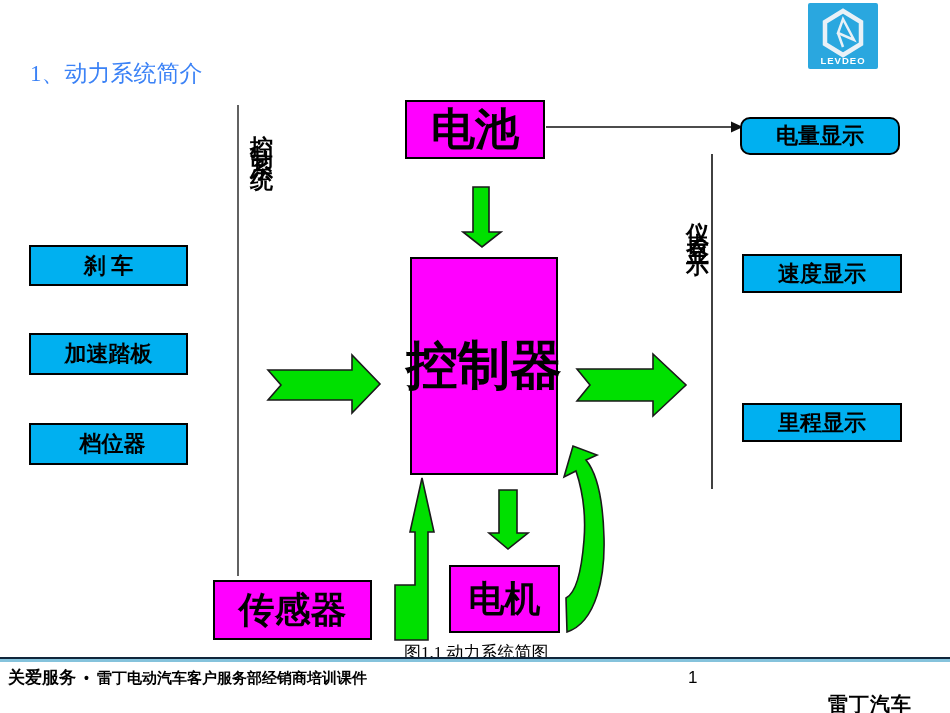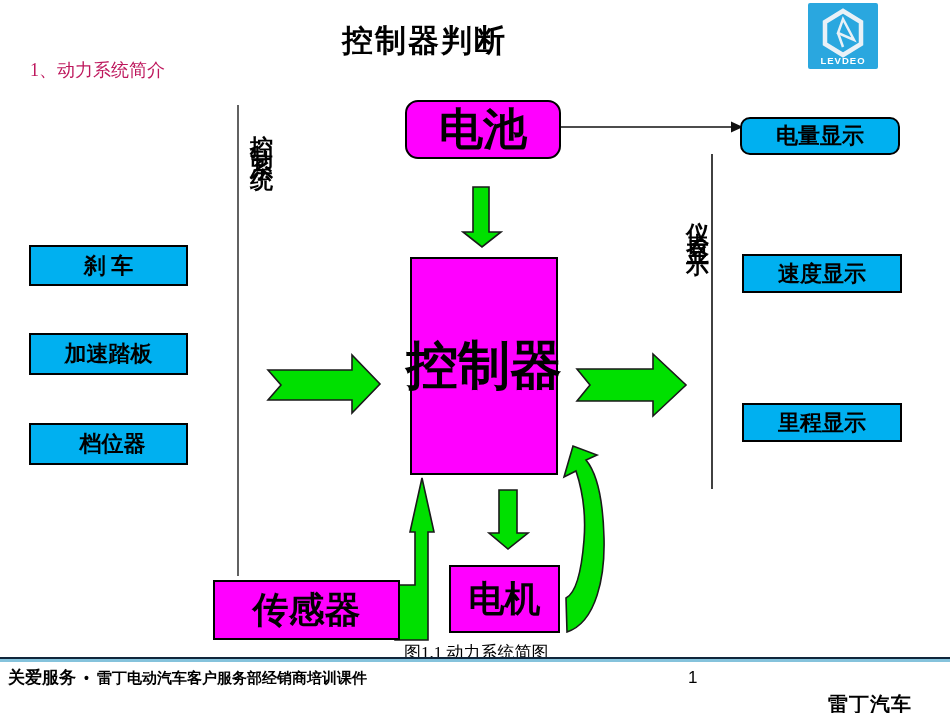--- a/index.html
+++ b/index.html
@@ -6,21 +6,21 @@
   #slide {
     position:relative; width:950px; height:713px; background:#ffffff;
     font-family:"Liberation Serif","DejaVu Serif",serif; overflow:hidden;
   }
   .abs { position:absolute; }
   #title {
     left:342px; top:20px; font-size:31px; font-weight:bold; color:#000;
     letter-spacing:2px; white-space:nowrap;
   }
   #subtitle {
-    left:30px; top:58px; font-size:18px; color:#be185d; white-space:nowrap;
+    left:30px; top:58px; font-size:23px; color:#3b82f6; white-space:nowrap;
   }
   .node {
     background:#FF00FF; border:2px solid #000; color:#000; font-weight:bold;
     display:flex; align-items:center; justify-content:center; white-space:nowrap;
     box-sizing:border-box;
   }
   .iobox {
     background:#00B0F0; border:2px solid #000; color:#000; font-weight:bold;
     font-size:22px; display:flex; align-items:center; justify-content:center;
     white-space:nowrap; box-sizing:border-box;
@@ -47,21 +47,20 @@
     left:828px; top:691px; font-size:20px; font-weight:900; letter-spacing:1px;
     font-family:"Liberation Sans","DejaVu Sans",sans-serif; color:#000; white-space:nowrap;
   }
   svg { display:block; }
 </style>
 </head>
 <body>
 
 <div id="slide">
 
-  <div id="title" class="abs">控制器判断</div>
   <div id="subtitle" class="abs">1、动力系统简介</div>
 
   <div class="abs" style="left:808px; top:3px;">
     <svg width="70" height="66" viewBox="0 0 70 66">
       <rect x="0" y="0" width="70" height="66" rx="2" fill="#2AA7DF"></rect>
       <g>
         <polygon points="35,8 53,19 53,41 35,52 17,41 17,19" fill="none" stroke="#E9F1F7" stroke-width="4.5"></polygon>
         <polygon points="35,16 46,37 30,30" fill="none" stroke="#E9F1F7" stroke-width="2.5"></polygon>
         <line x1="30" y1="30" x2="35" y2="44" stroke="#E9F1F7" stroke-width="2.5"></line>
       </g>
@@ -89,23 +88,23 @@
     <polygon points="499,490 517,490 517,533 528,533 508,549 489,533 499,533" fill="#00E000" stroke="#1a1a1a" stroke-width="1.6"></polygon>
 
     <polygon points="422,478 434,532 428,532 428,640 395,640 395,585 415,585 415,532 410,532" fill="#00E000" stroke="#1a1a1a" stroke-width="1.6"></polygon>
 
     <path d="M 567,632 C 597,622 605,575 604,538 C 603,498 596,472 586,460 L 597,455 L 573,446 L 564,477 L 576,471 C 583,492 586,515 584,540 C 581,578 574,594 566,598 Z" fill="#00E000" stroke="#1a1a1a" stroke-width="1.6"></path>
   </svg>
 
   <div class="abs vtext" style="left:246px; top:116px;">控制系统</div>
   <div class="abs vtext" style="left:682px; top:203px;">仪表显示</div>
 
-  <div class="abs node" style="left:405px; top:100px; width:156px; height:59px; font-size:44px;border-radius:13px;">电池</div>
+  <div class="abs node" style="left:405px; top:100px; width:140px; height:59px; font-size:44px;">电池</div>
   <div class="abs node" style="left:410px; top:257px; width:148px; height:218px; font-size:52px;">控制器</div>
-  <div class="abs node" style="left:213px; top:580px; width:187px; height:60px; font-size:36px;">传感器</div>
+  <div class="abs node" style="left:213px; top:580px; width:159px; height:60px; font-size:36px;">传感器</div>
   <div class="abs iobox" style="left:29px; top:245px; width:159px; height:41px;">刹 车</div>
 
   <div class="abs node" style="left:449px; top:565px; width:111px; height:68px; font-size:36px;">电机</div>
   <div class="abs iobox" style="left:29px; top:333px; width:159px; height:42px;">加速踏板</div>
   <div class="abs iobox" style="left:29px; top:423px; width:159px; height:42px;padding-left:8px;">档位器</div>
 
   <div class="abs iobox" style="left:740px; top:117px; width:160px; height:38px;border-radius:10px;">电量显示</div>
   <div class="abs iobox" style="left:742px; top:403px; width:160px; height:39px;">里程显示</div>
   <div class="abs iobox" style="left:742px; top:254px; width:160px; height:39px;">速度显示</div>
 

